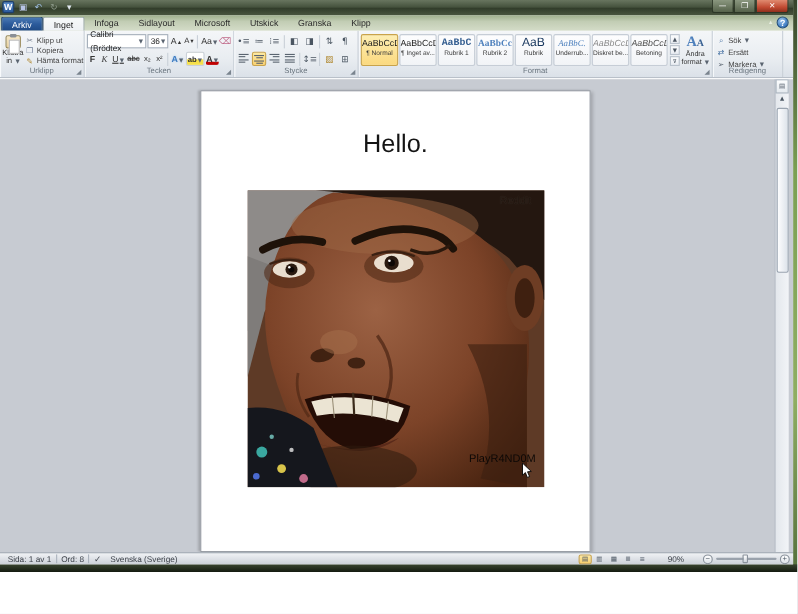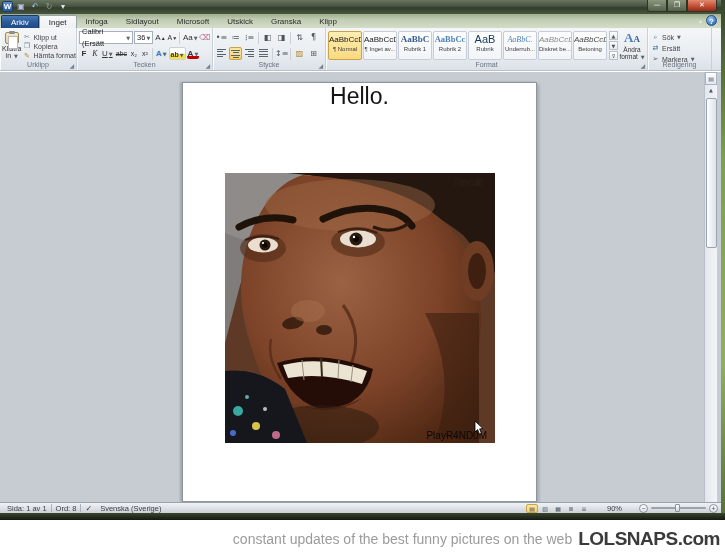--- a/index.html
+++ b/index.html
@@ -121,21 +121,21 @@
   .align-ic.r i:nth-child(2n){ width:6px; margin-left:auto; }
 
   
   .g-styles { width:322px; display:flex; }
   .chips { display:flex; gap:1px; padding-top:1px; }
   .chip { width:34px; height:29px; background:linear-gradient(180deg,#fdfdfe,#f2f4f7);
     border:1px solid #c6cdd6; border-radius:2px; text-align:center; padding-top:2px; }
   .chip.sel { background:linear-gradient(180deg,#fdeeb3,#fbd97f); border-color:#c9a34a; }
   .chip .sample { font-size:8px; color:#1a1a1a; line-height:11px; white-space:nowrap; overflow:hidden; }
   .chip .sname { font-size:6px; color:#3a3a3a; line-height:9px; white-space:nowrap; overflow:hidden; }
-  .chip.s-h1 .sample { font-family:Liberation Serif, serif; font-weight:bold; color:#365f91; font-size:9px; }
+  .chip.s-h1 .sample { font-family:Liberation Mono, monospace; font-weight:bold; color:#365f91; font-size:9px; }
   .chip.s-h2 .sample { font-family:"Liberation Serif",serif; font-weight:bold; color:#4f81bd; font-size:8.5px; }
   .chip.s-title .sample { font-family:Liberation Sans, sans-serif; color:#17365d; font-size:11px; }
   .chip.s-sub .sample { font-family:"Liberation Serif",serif; font-style:italic; color:#4f81bd; }
   .chip.s-subtle .sample { font-style:italic; color:#8a8a8a; }
   .chip.s-emph .sample { font-style:italic; color:#4a4a4a; }
   .gal-arrows { display:flex; flex-direction:column; gap:1px; margin:1px 1px 0 2px; }
   .gal-arrows span { width:9px; height:9px; background:linear-gradient(180deg,#fcfdfe,#e8ecf1);
     border:1px solid #b9c2cc; font-size:5px; line-height:8px; text-align:center; color:#4a5561;
     font-family:"DejaVu Sans",sans-serif; }
   .change-styles { width:34px; display:flex; flex-direction:column; align-items:center; padding-top:1px; }
@@ -147,26 +147,26 @@
   .g-edit { width:64px; }
   .edit-minis { display:flex; flex-direction:column; gap:1px; padding-top:2px; }
   .ic-find { color:#3d6a9e; }
   .ic-replace { color:#3d6a9e; }
   .ic-select { color:#5a6470; }
 
   
   .docarea { position:absolute; left:0; top:72px; width:721px; height:430px; background:#c7cbd2; overflow:hidden; }
   .page { position:absolute; left:182px; top:10px; width:355px; height:420px; background:#fff;
     border:1px solid #8f959d; box-shadow:-2px 0 2px rgba(0,0,0,.18), 2px 2px 3px rgba(0,0,0,.18); }
-  .doc-heading { text-align:center; font-size:23px; color:#141414; }
+  .doc-heading { margin-top:34px; text-align:center; font-size:23px; color:#141414; }
   .meme { position:absolute; left:42px; top:90px; width:270px; height:270px; }
   .meme svg { display:block; }
   .wm-top { position:absolute; right:12px; top:4px; font-size:10px; color:#20160f;
     text-shadow:0 0 1px rgba(255,255,255,.15); }
-  .wm-bottom { position:absolute; right:8px; bottom:2px; font-size:10px; color:#0c0806; }
+  .wm-bottom { position:absolute; right:8px; bottom:20px; font-size:10px; color:#0c0806; }
   .cursor-arrow { position:absolute; right:10px; bottom:8px; }
 
   
   .scrollbar { position:absolute; right:4px; top:0; width:13px; height:430px;
     background:linear-gradient(90deg,#e3e7ec,#f2f4f7); border-left:1px solid #b9c0c9; }
   .sb-ruler { height:13px; background:linear-gradient(180deg,#fcfdfe,#e4e9ee); border:1px solid #aab4bf;
     font-size:6px; text-align:center; line-height:12px; color:#5a6470; font-family:"DejaVu Sans",sans-serif; }
   .sb-up { height:11px; font-size:5px; text-align:center; line-height:10px; color:#4a5561;
     font-family:"DejaVu Sans",sans-serif; }
   .sb-thumb { position:absolute; left:1px; top:26px; width:11px; height:150px;
@@ -258,21 +258,21 @@
               <span>Hämta format</span>
             </div>
         </div>
         <span class="rgroup-label">Urklipp</span>
         <span class="launcher">◢</span>
       </div>
 
       <div class="rgroup g-font">
         <div class="fontrow1">
           <span class="selbox fontname">
-              <span>Calibri (Ersätt</span>
+              <span>Calibri (Brödtex</span>
               <span class="caret">▼</span>
             </span>
           <span class="selbox fontsize">
               <span>36</span>
               <span class="caret">▼</span>
             </span>
           <span class="tbtn">A<small>▲</small></span>
           <span class="tbtn" style="font-size:7px;">A<small>▼</small></span>
           <span class="vsep"></span>
           <span class="tbtn"><span>Aa</span><span class="caret">▼</span></span>
@@ -499,18 +499,14 @@
           <span class="ztrack">
               <span class="zthumb"></span>
             </span>
           <span class="zbtn">+</span>
         </div>
       </div>
     </div>
 
   </div>
 
-  <div class="footer">
-    <span class="caption">constant updates of the best funny pictures on the web</span>
-    <span class="brand">LOLSNAPS.com</span>
-  </div>
 
 </div>
 
 </body></html>

